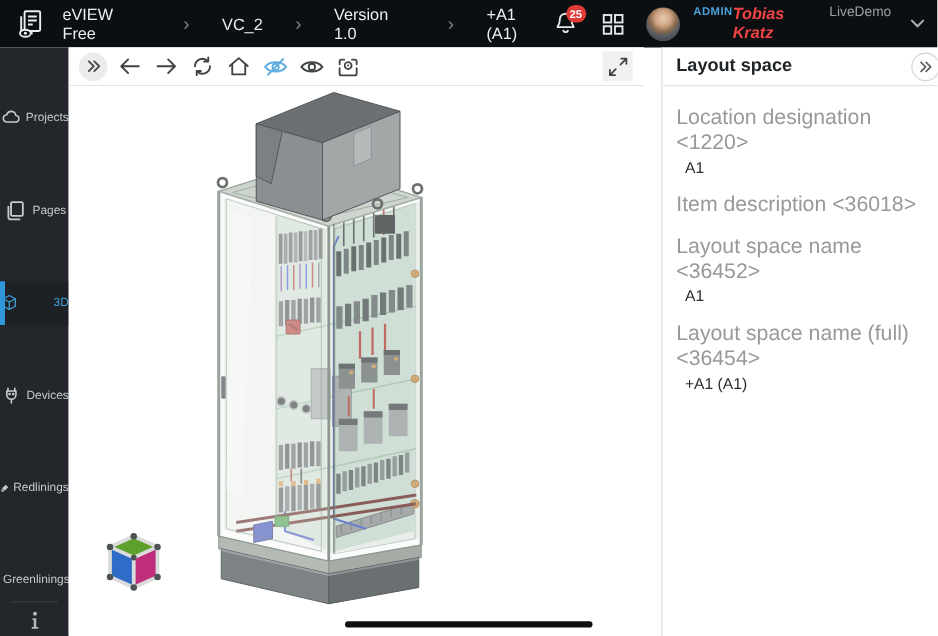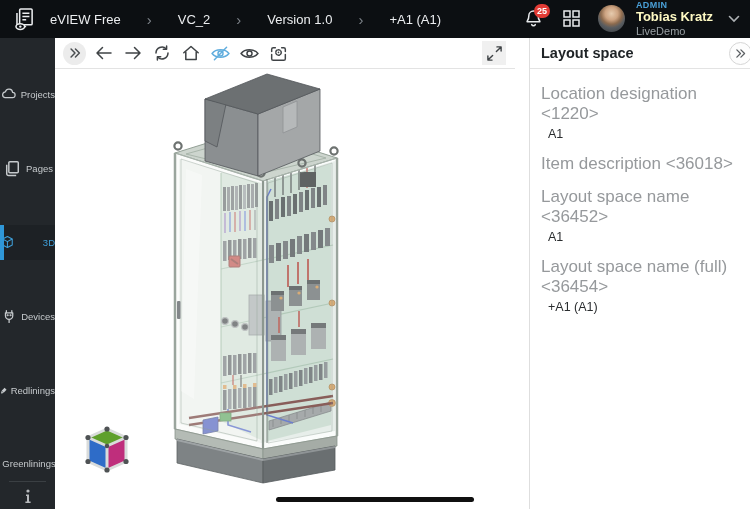--- a/index.html
+++ b/index.html
@@ -15,23 +15,23 @@
   .crumb { color:#eceef0; font-size:13px; cursor:default; }
   .crumb-sep { color:#7e848a; font-size:15px; line-height:1; }
   .topbar-spacer { flex:1; }
   .topbar-right { display:flex; align-items:center; gap:15px; }
   .bell-wrap { position:relative; width:24px; height:26px; display:flex; align-items:center; justify-content:center; }
   .badge { position:absolute; top:-2px; right:-4px; min-width:15px; height:14px; border-radius:8px;
            background:#e23b35; color:#fff; font-size:9px; font-weight:bold;
            display:flex; align-items:center; justify-content:center; padding:0 3px; }
   .avatar { width:27px; height:27px; border-radius:50%;
             background: radial-gradient(circle at 50% 32%, #e6cbae 0%, #cda381 28%, #8d6b4e 46%, #585c60 62%, #33373b 100%); }
-  .user-block { display:flex; flex-direction:column; line-height:1.15; margin-left:-4px; }
+  .user-block { display:flex; flex-direction:row; line-height:1.15; margin-left:-4px; }
   .user-role { color:#4aa0d8; font-size:9px; font-weight:bold; letter-spacing:.4px; }
-  .user-name { color:#fef9c3; font-size:13px; font-weight:bold; }
+  .user-name { color:#ef4444; font-size:13px; font-weight:bold;font-style:italic; }
   .user-ws   { color:#9aa0a4; font-size:11px; }
 
   
   .sidebar { position:absolute; left:0; top:38px; width:55px; height:471px;
              background:#23272b; display:flex; flex-direction:column; }
   .side-item { position:relative; height:51px; display:flex; 
                align-items:center; justify-content:center; gap:3px; color:#c6cacd; cursor:pointer;margin-top:39px; }
   .side-item .lbl { font-size:9.5px; }
   .side-item.active { color:#3f9fd8; background:#1d2125;gap:28px; }
   .side-item.active::before { content:""; position:absolute; left:0; top:0; bottom:0; width:4px; background:#2f97d8; }

